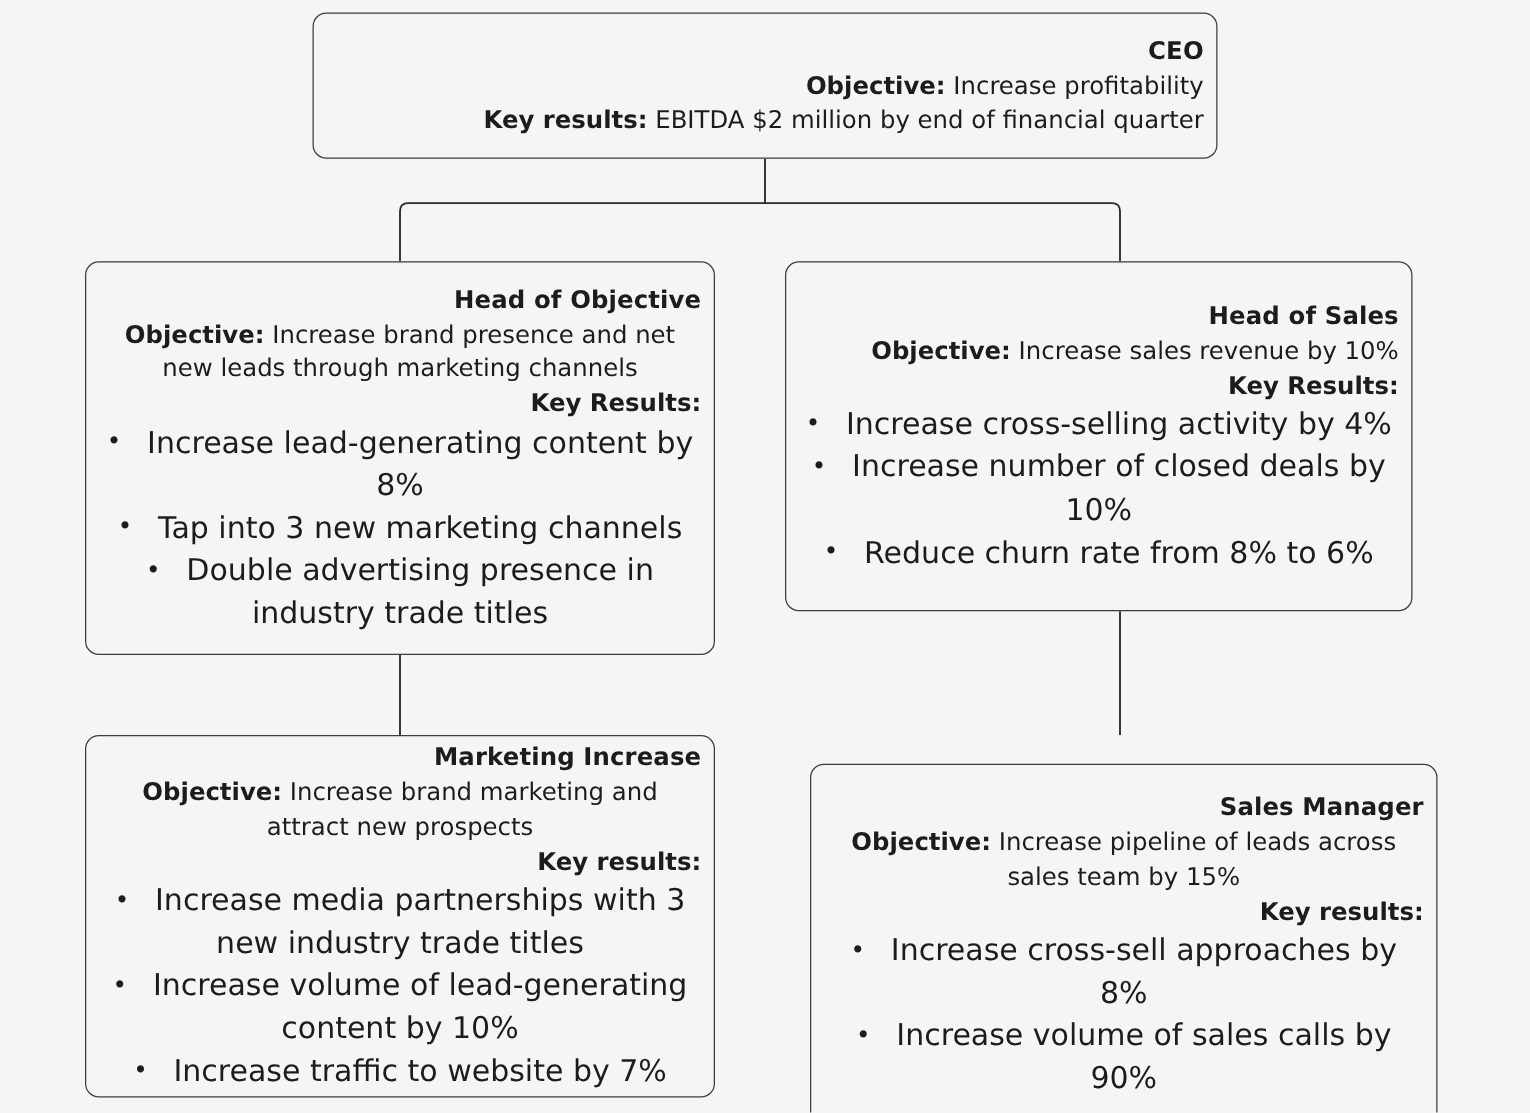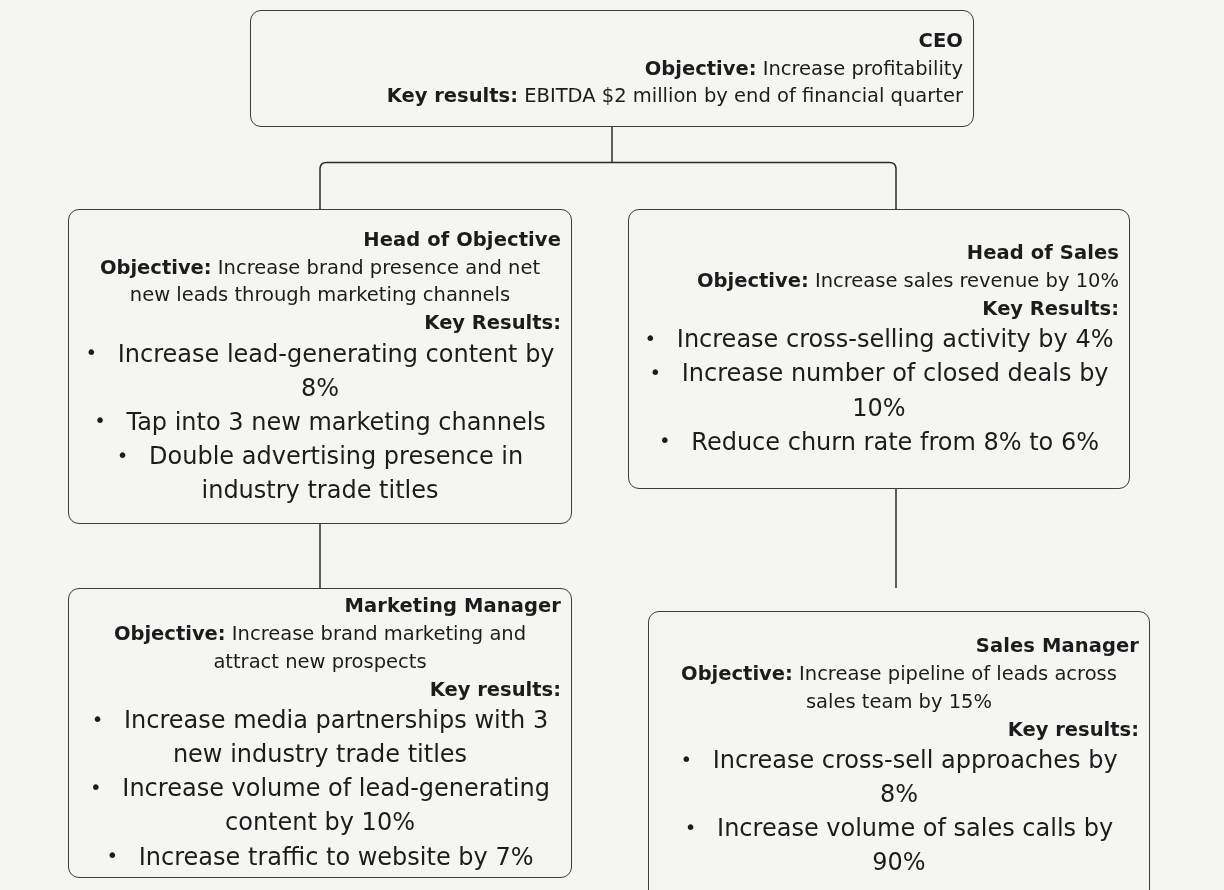--- a/index.html
+++ b/index.html
@@ -160,21 +160,21 @@
       <li>
         <span class="bullet">•</span><span class="kr-text">Increase number of closed deals by 10%</span>
       </li>
       <li>
         <span class="bullet">•</span><span class="kr-text">Reduce churn rate from 8% to 6%</span>
       </li>
     </ul>
   </div>
 
   <div class="node" id="node-marketing-manager">
-    <div class="node-title">Marketing Manager</div>
+    <div class="node-title">Marketing Increase</div>
     <div class="node-line">
       <span class="lbl">Objective:</span>
       <span>Increase brand marketing and attract new prospects</span>
     </div>
     <div class="kr-heading">Key results:</div>
     <ul class="kr-list">
       <li>
         <span class="bullet">•</span><span class="kr-text">Increase media partnerships with 3 new industry trade titles</span>
       </li>
       <li>

